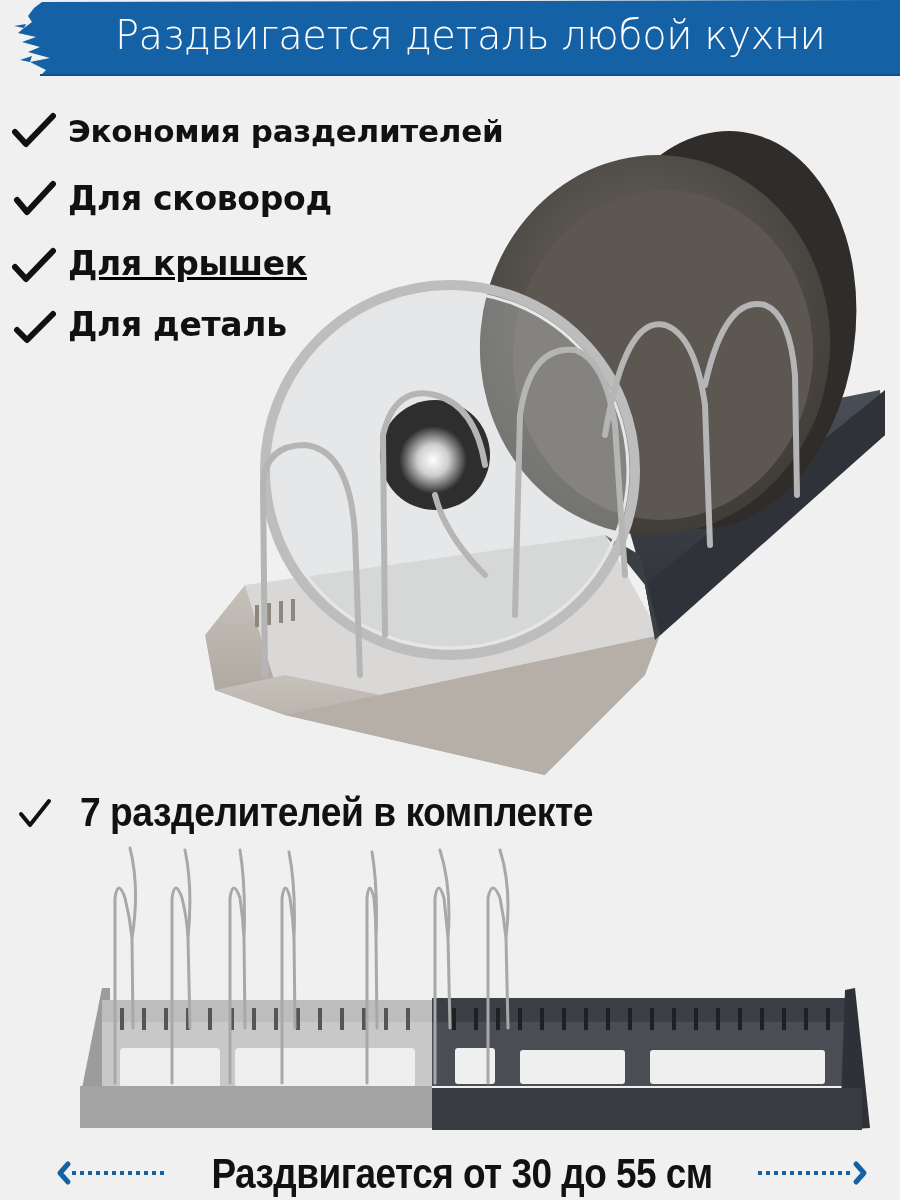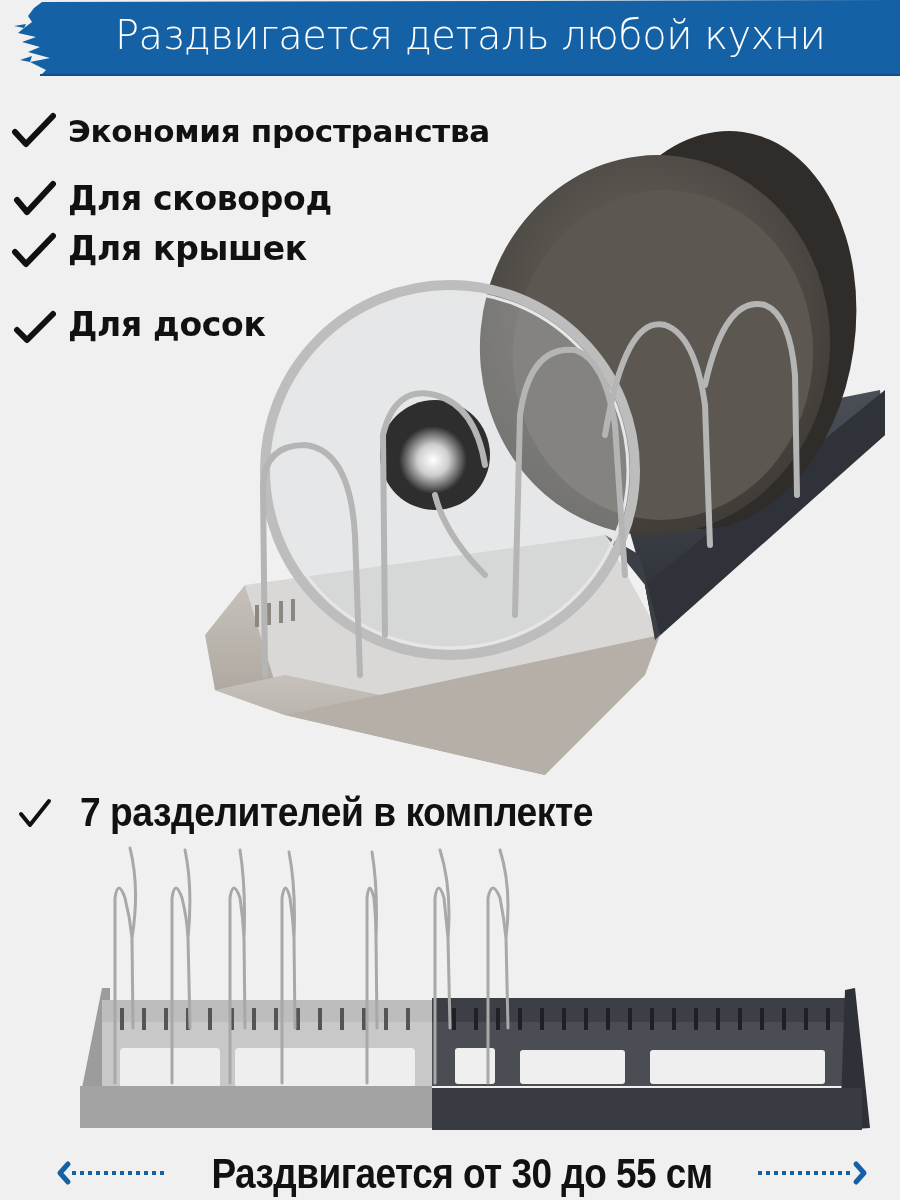--- a/index.html
+++ b/index.html
@@ -10,21 +10,21 @@
   .banner svg { position: absolute; left: 0; top: 0; }
   .banner-title { position: absolute; left: 115px; top: 12px; width: 740px; color: #ffffff;
     font-family: "DejaVu Sans", sans-serif; font-weight: 300; font-size: 40px; letter-spacing: -0.5px;
     white-space: nowrap; }
 
   .feature-list { position: absolute; left: 12px; top: 112px; }
   .feature { position: absolute; left: 0; display: flex; align-items: center; white-space: nowrap; }
   .feature .check { width: 44px; height: 38px; margin-right: 12px; display: inline-block; }
   .feature .label { font-family: "DejaVu Sans", sans-serif; font-weight: bold; color: #111; font-size: 33px; letter-spacing: -0.3px; }
   .f0 { top: 0; } .f0 .label { font-size: 31px; }
-  .f1 { top: 67px; } .f2 { top: 117px; } .f3 { top: 193px; }
+  .f1 { top: 67px; } .f2 { top: 132px; text-decoration: underline; } .f3 { top: 193px; }
 
   .photo1 { position: absolute; left: 185px; top: 115px; width: 715px; height: 680px; }
   .photo2 { position: absolute; left: 60px; top: 838px; width: 820px; height: 300px; }
 
   .kit-line { position: absolute; left: 18px; top: 790px; display: flex; align-items: center; white-space: nowrap; }
   .kit-line .check { width: 34px; height: 34px; margin-right: 28px; }
   .kit-line .label { font-family: "Liberation Sans", sans-serif; font-weight: bold; color: #111; font-size: 40px; letter-spacing: -0.5px; transform: scaleX(0.93); transform-origin: left center; }
 
   .extend-line { position: absolute; left: 0; top: 1148px; width: 768px; height: 50px; }
   .extend-line .arrow { position: absolute; top: 12px; }
@@ -44,39 +44,39 @@
     <rect x="40" y="74" width="860" height="2" fill="#0f4f8c"></rect>
   </svg>
   <div class="banner-title">Раздвигается деталь любой кухни</div>
 </div>
 
 <div class="feature-list">
   <div class="feature f0">
     <svg class="check" viewBox="0 0 44 38">
       <path d="M3 20 L14 32 L41 4" stroke="#111" stroke-width="6" fill="none" stroke-linecap="round" stroke-linejoin="round"></path>
     </svg>
-    <span class="label">Экономия пространства</span>
+    <span class="label">Экономия разделителей</span>
   </div>
   <div class="feature f1">
     <svg class="check" viewBox="0 0 44 38">
       <path d="M5 20 L15 32 L41 4" stroke="#111" stroke-width="6" fill="none" stroke-linecap="round" stroke-linejoin="round"></path>
     </svg>
     <span class="label">Для сковород</span>
   </div>
   <div class="feature f2">
     <svg class="check" viewBox="0 0 44 38">
       <path d="M3 22 L14 34 L41 6" stroke="#111" stroke-width="6" fill="none" stroke-linecap="round" stroke-linejoin="round"></path>
     </svg>
     <span class="label">Для крышек</span>
   </div>
   <div class="feature f3">
     <svg class="check" viewBox="0 0 44 38">
       <path d="M5 24 L15 34 L41 8" stroke="#111" stroke-width="6" fill="none" stroke-linecap="round" stroke-linejoin="round"></path>
     </svg>
-    <span class="label">Для досок</span>
+    <span class="label">Для деталь</span>
   </div>
 </div>
 
 <div class="photo1">
   <svg width="715" height="680" viewBox="0 0 715 680">
     <defs>
       <radialGradient id="panGrad" cx="45%" cy="40%" r="65%">
         <stop offset="0%" stop-color="#6f6a64"></stop>
         <stop offset="100%" stop-color="#3d3934"></stop>
       </radialGradient>

